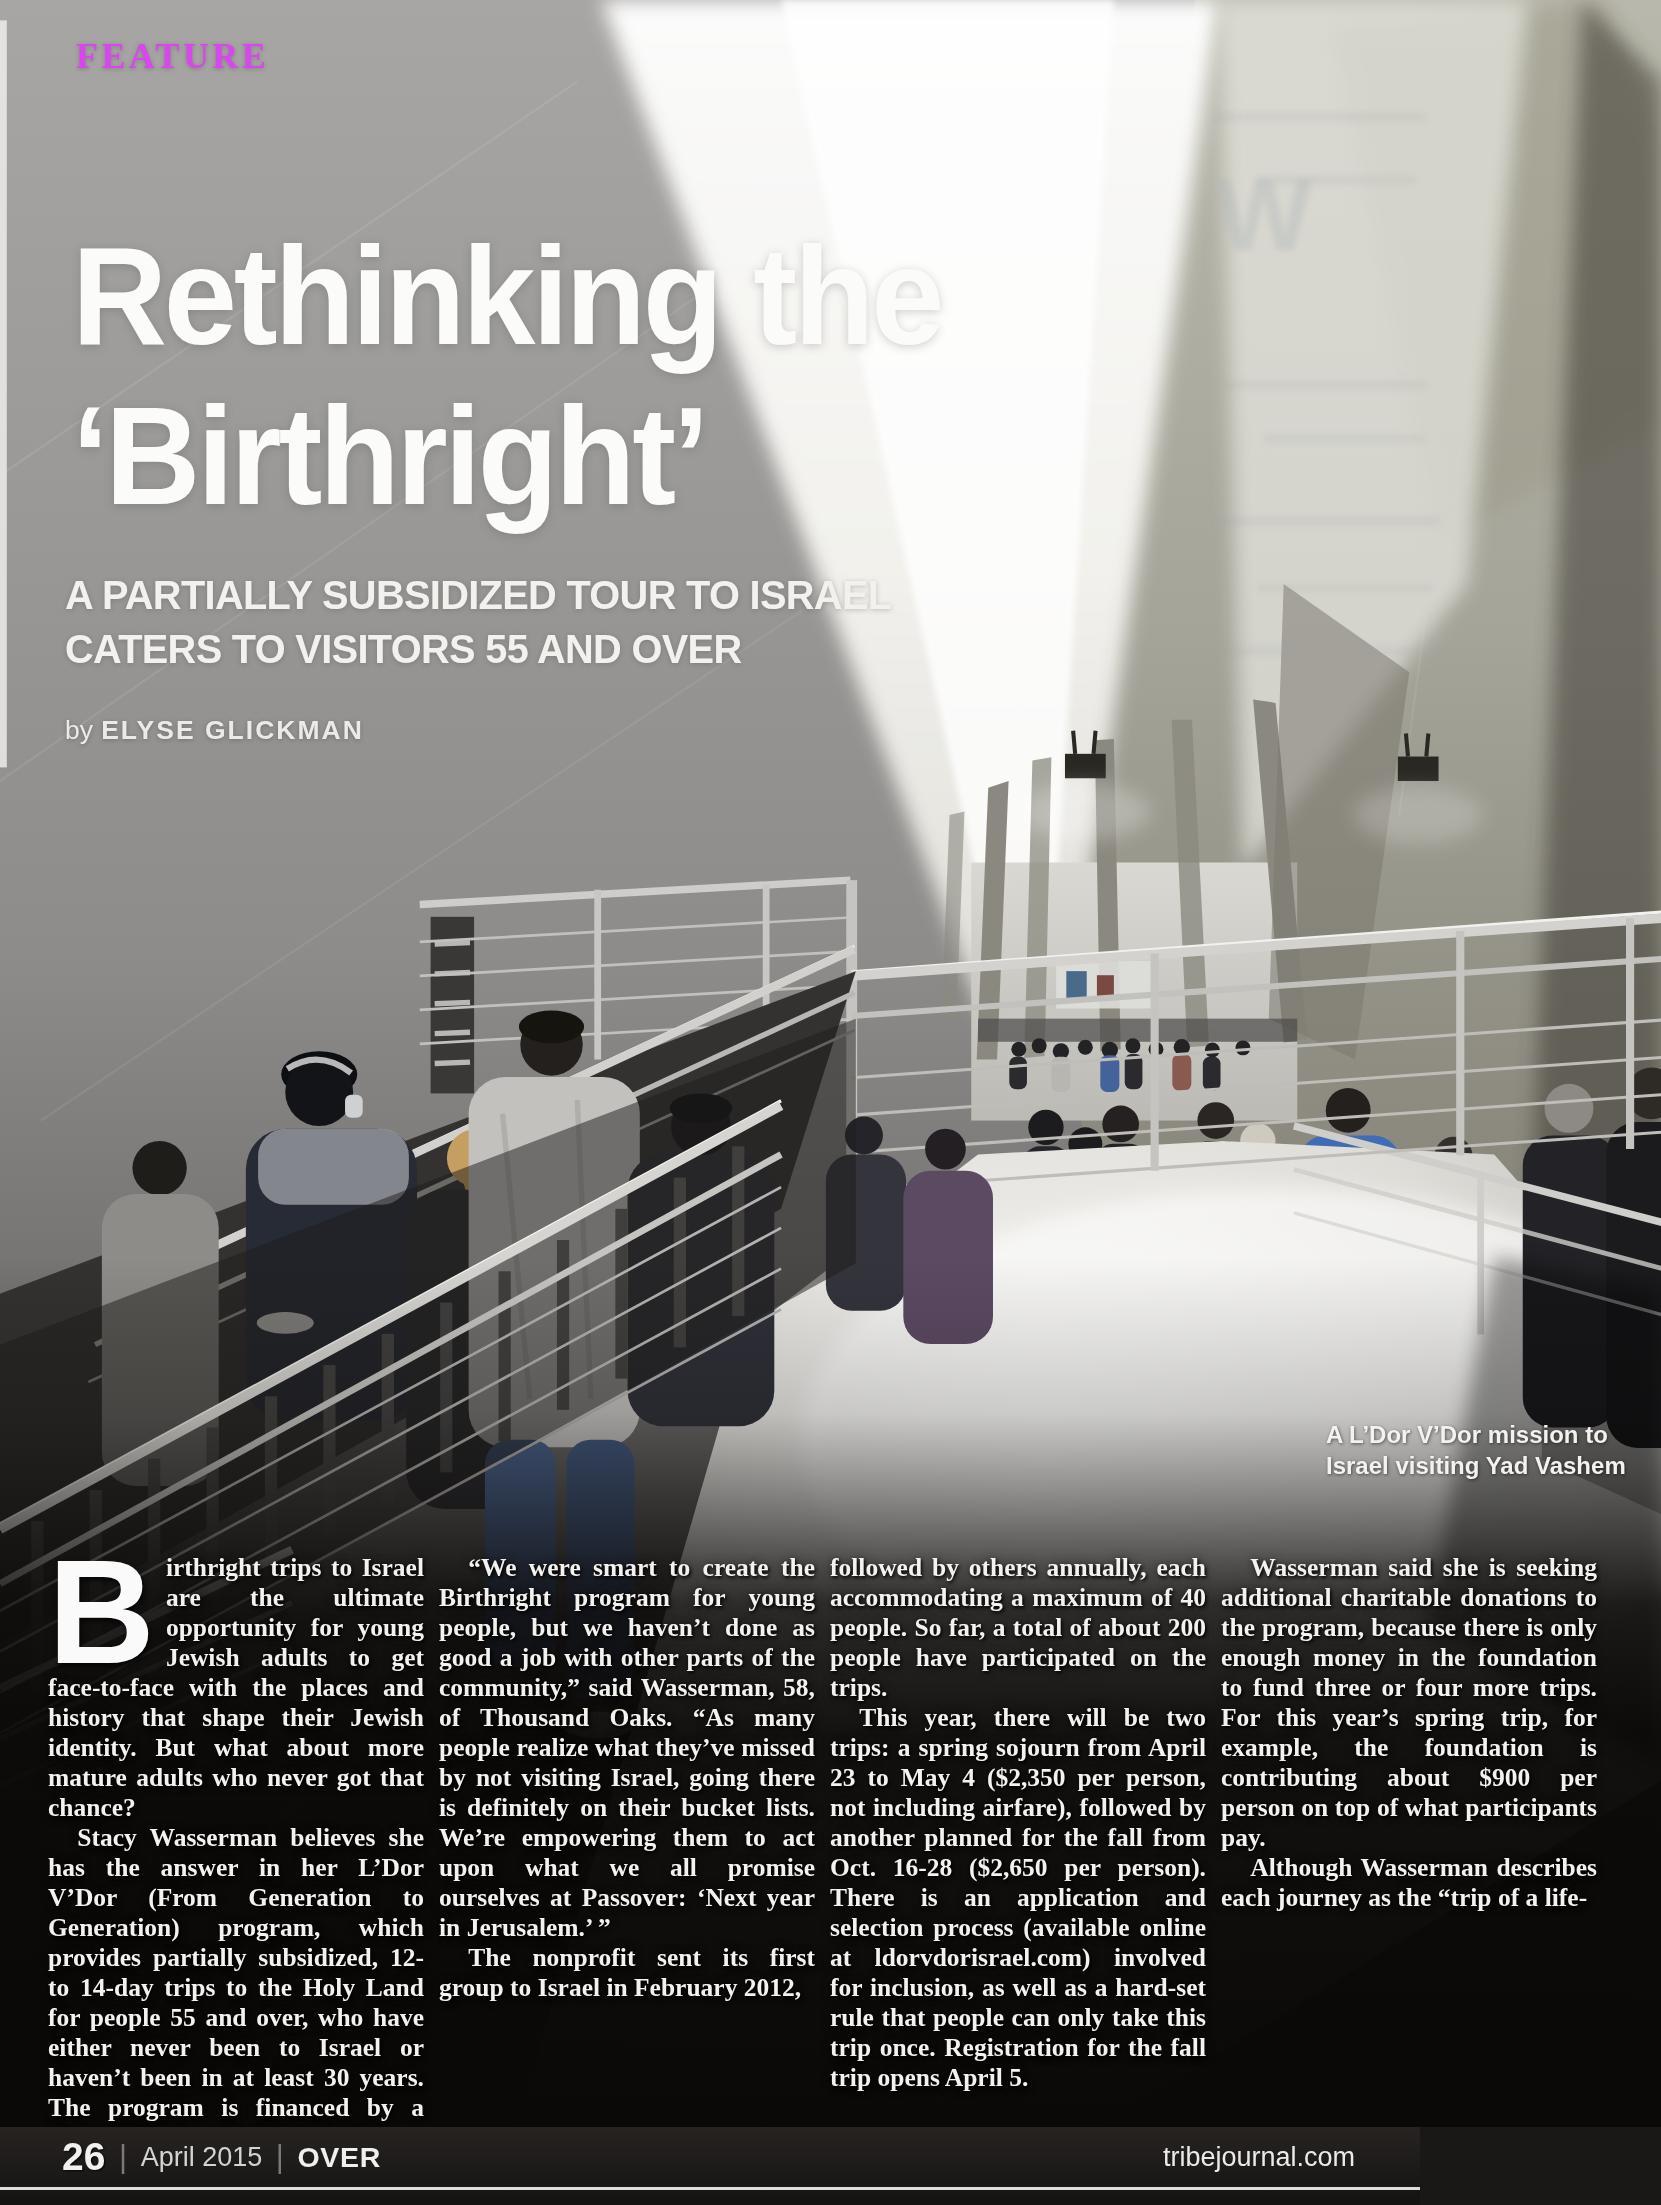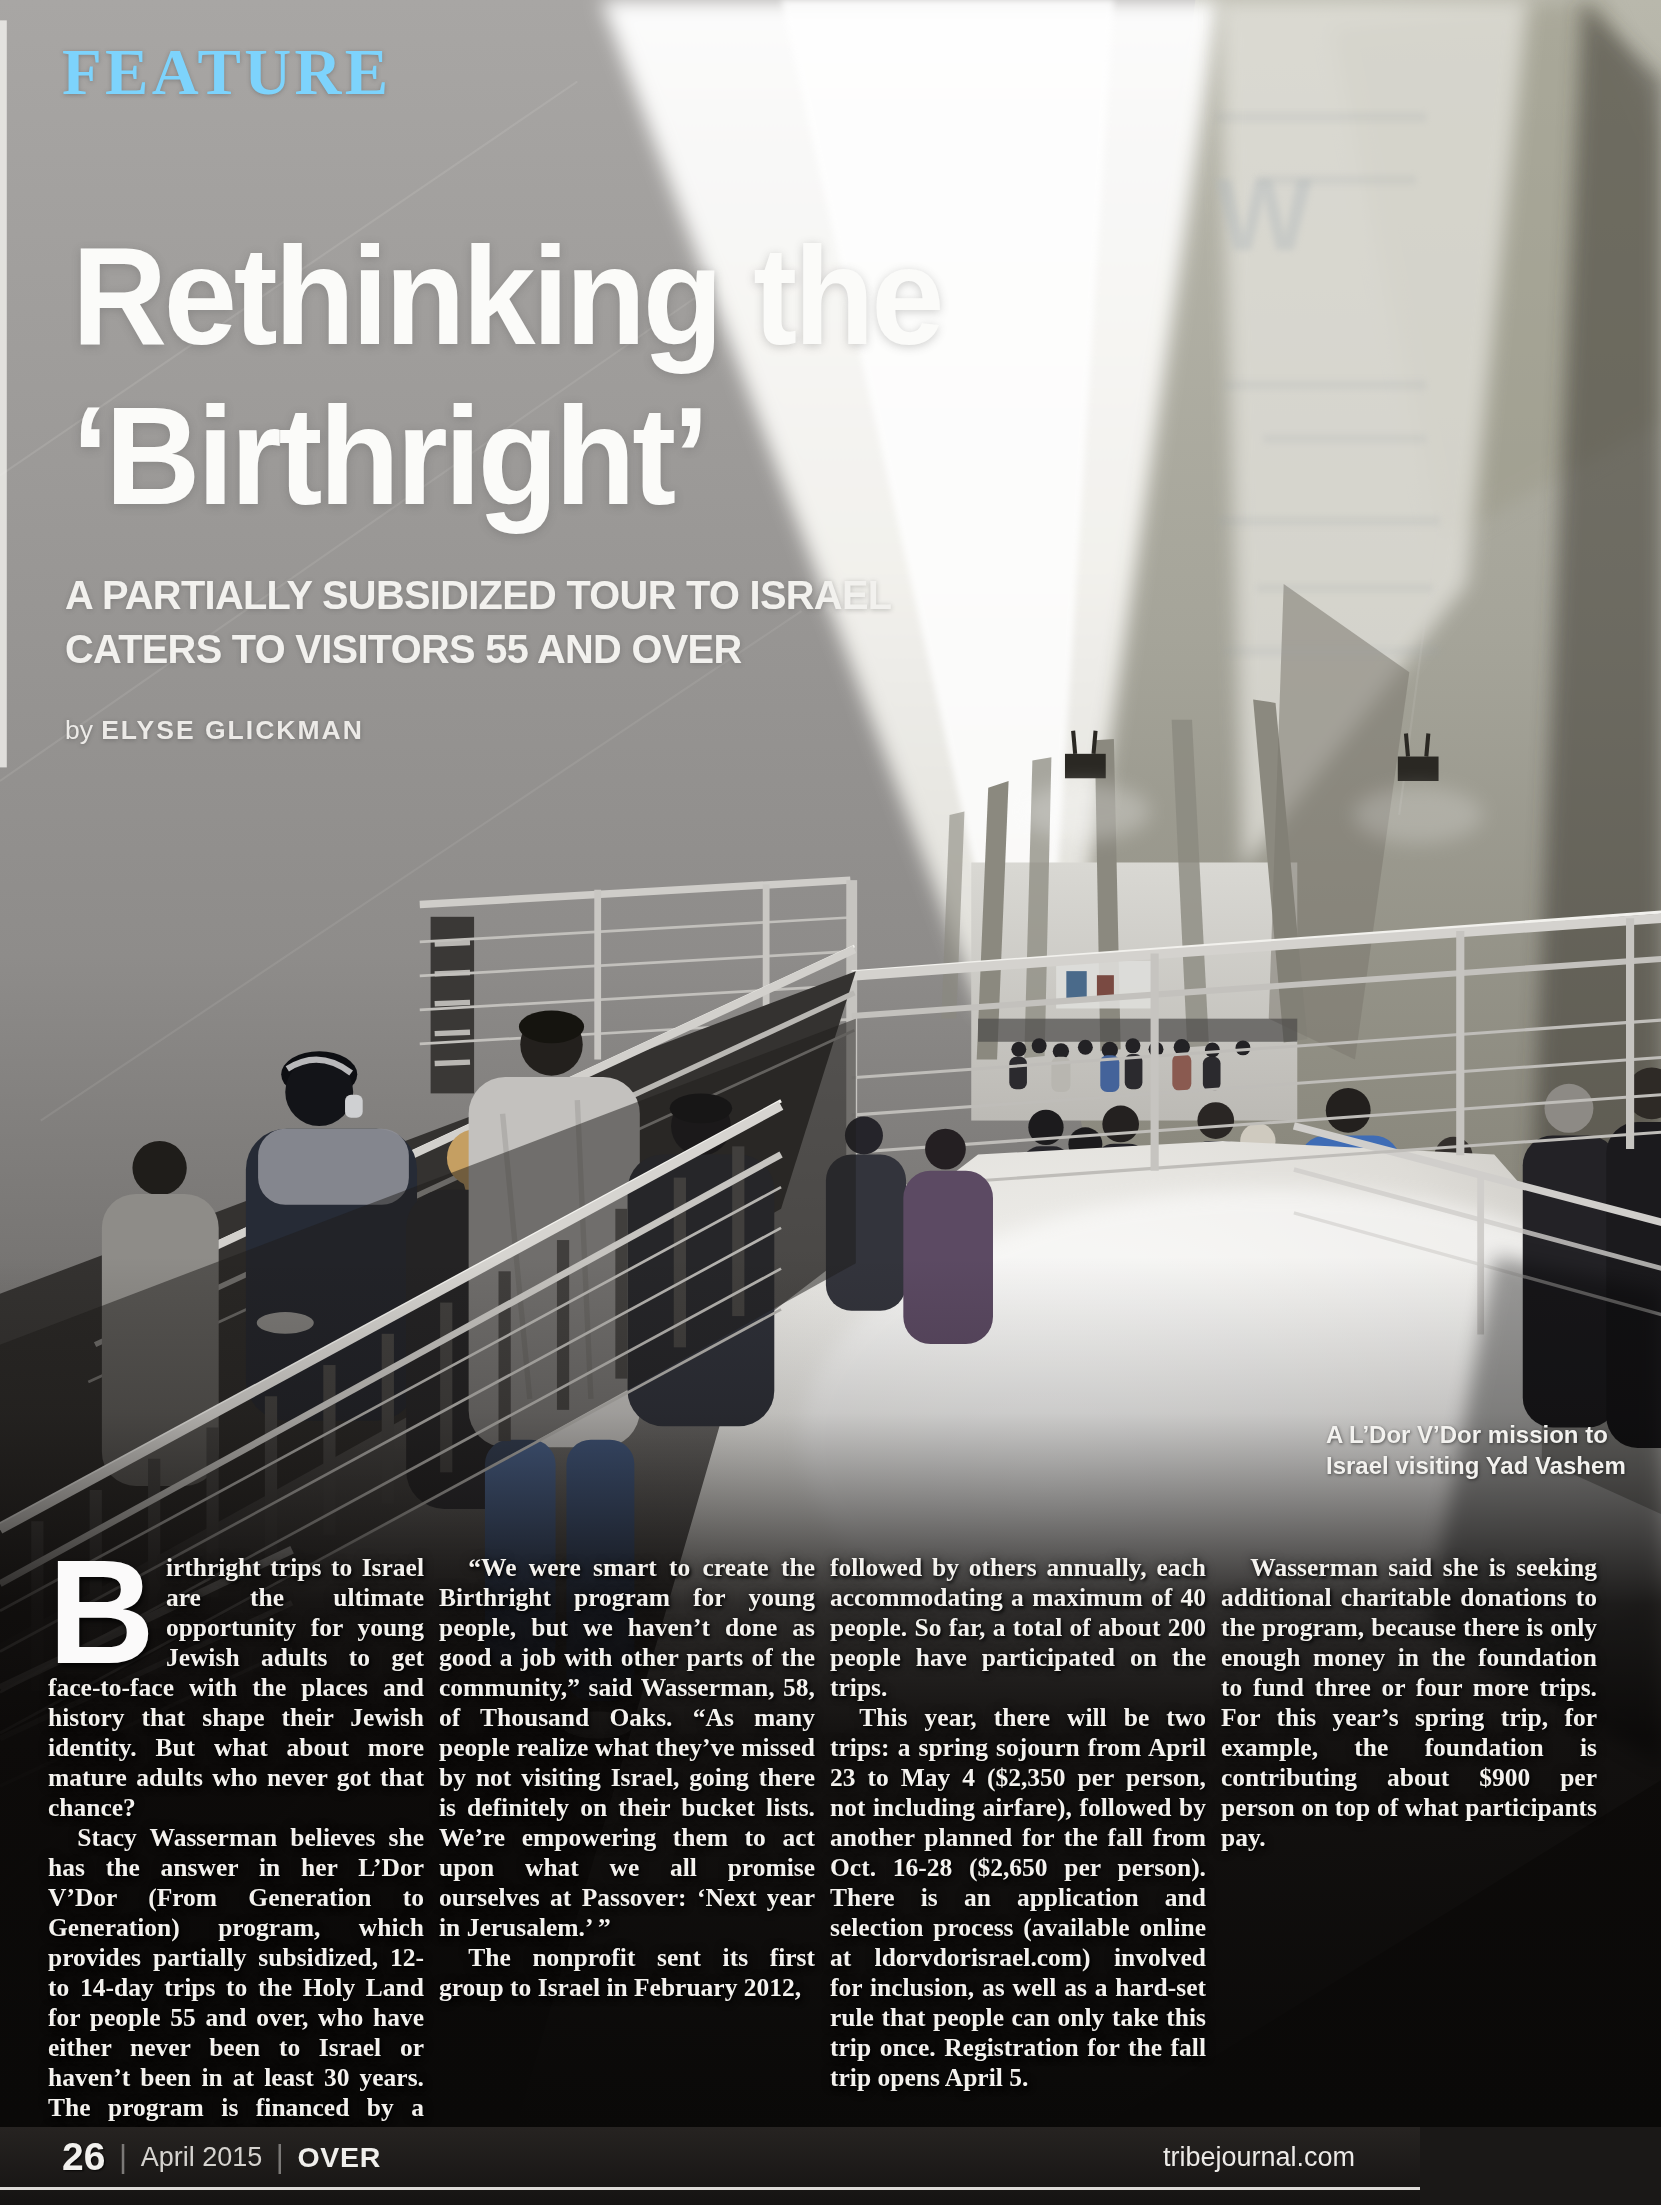--- a/index.html
+++ b/index.html
@@ -4,23 +4,23 @@
 <style>
   html,body { margin:0; padding:0; background:#111; }
   .page {
     position:relative; width:1662px; height:2205px; overflow:hidden;
     background:#1a1817; font-family:"Liberation Sans", sans-serif;
   }
   .photo-svg { position:absolute; left:0; top:0; width:1662px; height:2127px; display:block; }
 
   
   .masthead {
-    position:absolute; left:62px; top:35px;
+    position:absolute; left:76px; top:35px;
     font-family:"Liberation Serif", serif; font-weight:700;
-    font-size:65px; letter-spacing:3.4px; color:#7dd3fc;
+    font-size:36px; letter-spacing:3.4px; color:#d946ef;
     text-shadow:0 1.4px 4.1px rgba(60,60,60,.35);
   }
   .headline {
     position:absolute; left:72px; top:216px; margin:0;
     font-weight:700; color:#fbfbf9; font-size:140px; line-height:160px;
     letter-spacing:-3.4px; transform:scaleX(.94); transform-origin:left top;
     text-shadow:0 2px 9.5px rgba(70,70,70,.25);
   }
   .headline .hl-line { display:block; }
   .standfirst {
@@ -423,20 +423,21 @@
     <div class="col">
       <p class="indent">“We were smart to create the Birthright program for young people, but we haven’t done as good a job with other parts of the community,” said Wasserman, 58, of Thousand Oaks. “As many people realize what they’ve missed by not visiting Israel, going there is definitely on their bucket lists. We’re empowering them to act upon what we all promise ourselves at Passover: ‘Next year in Jerusalem.’ ”</p>
       <p class="indent">The nonprofit sent its first group to Israel in February 2012,</p>
     </div>
     <div class="col">
       <p>followed by others annually, each accommodating a maximum of 40 people. So far, a total of about 200 people have participated on the trips.</p>
       <p class="indent">This year, there will be two trips: a spring sojourn from April 23 to May 4 ($2,350 per person, not including airfare), followed by another planned for the fall from Oct. 16-28 ($2,650 per person). There is an application and selection process (available online at ldorvdorisrael.com) involved for inclusion, as well as a hard-set rule that people can only take this trip once. Registration for the fall trip opens April 5.</p>
     </div>
     <div class="col">
       <p class="indent">Wasserman said she is seeking additional charitable donations to the program, because there is only enough money in the foundation to fund three or four more trips. For this year’s spring trip, for example, the foundation is contributing about $900 per person on top of what participants pay.</p>
+      <p class="indent">Although Wasserman describes each journey as the “trip of a life-</p>
     </div>
   </div>
 
   <footer class="footer">
     <div class="footer-left">
       <span class="pageno">26</span>
       <span class="sep">|</span>
       <span class="issue">April 2015</span>
       <span class="sep">|</span>
       <span class="pub">OVER</span>

